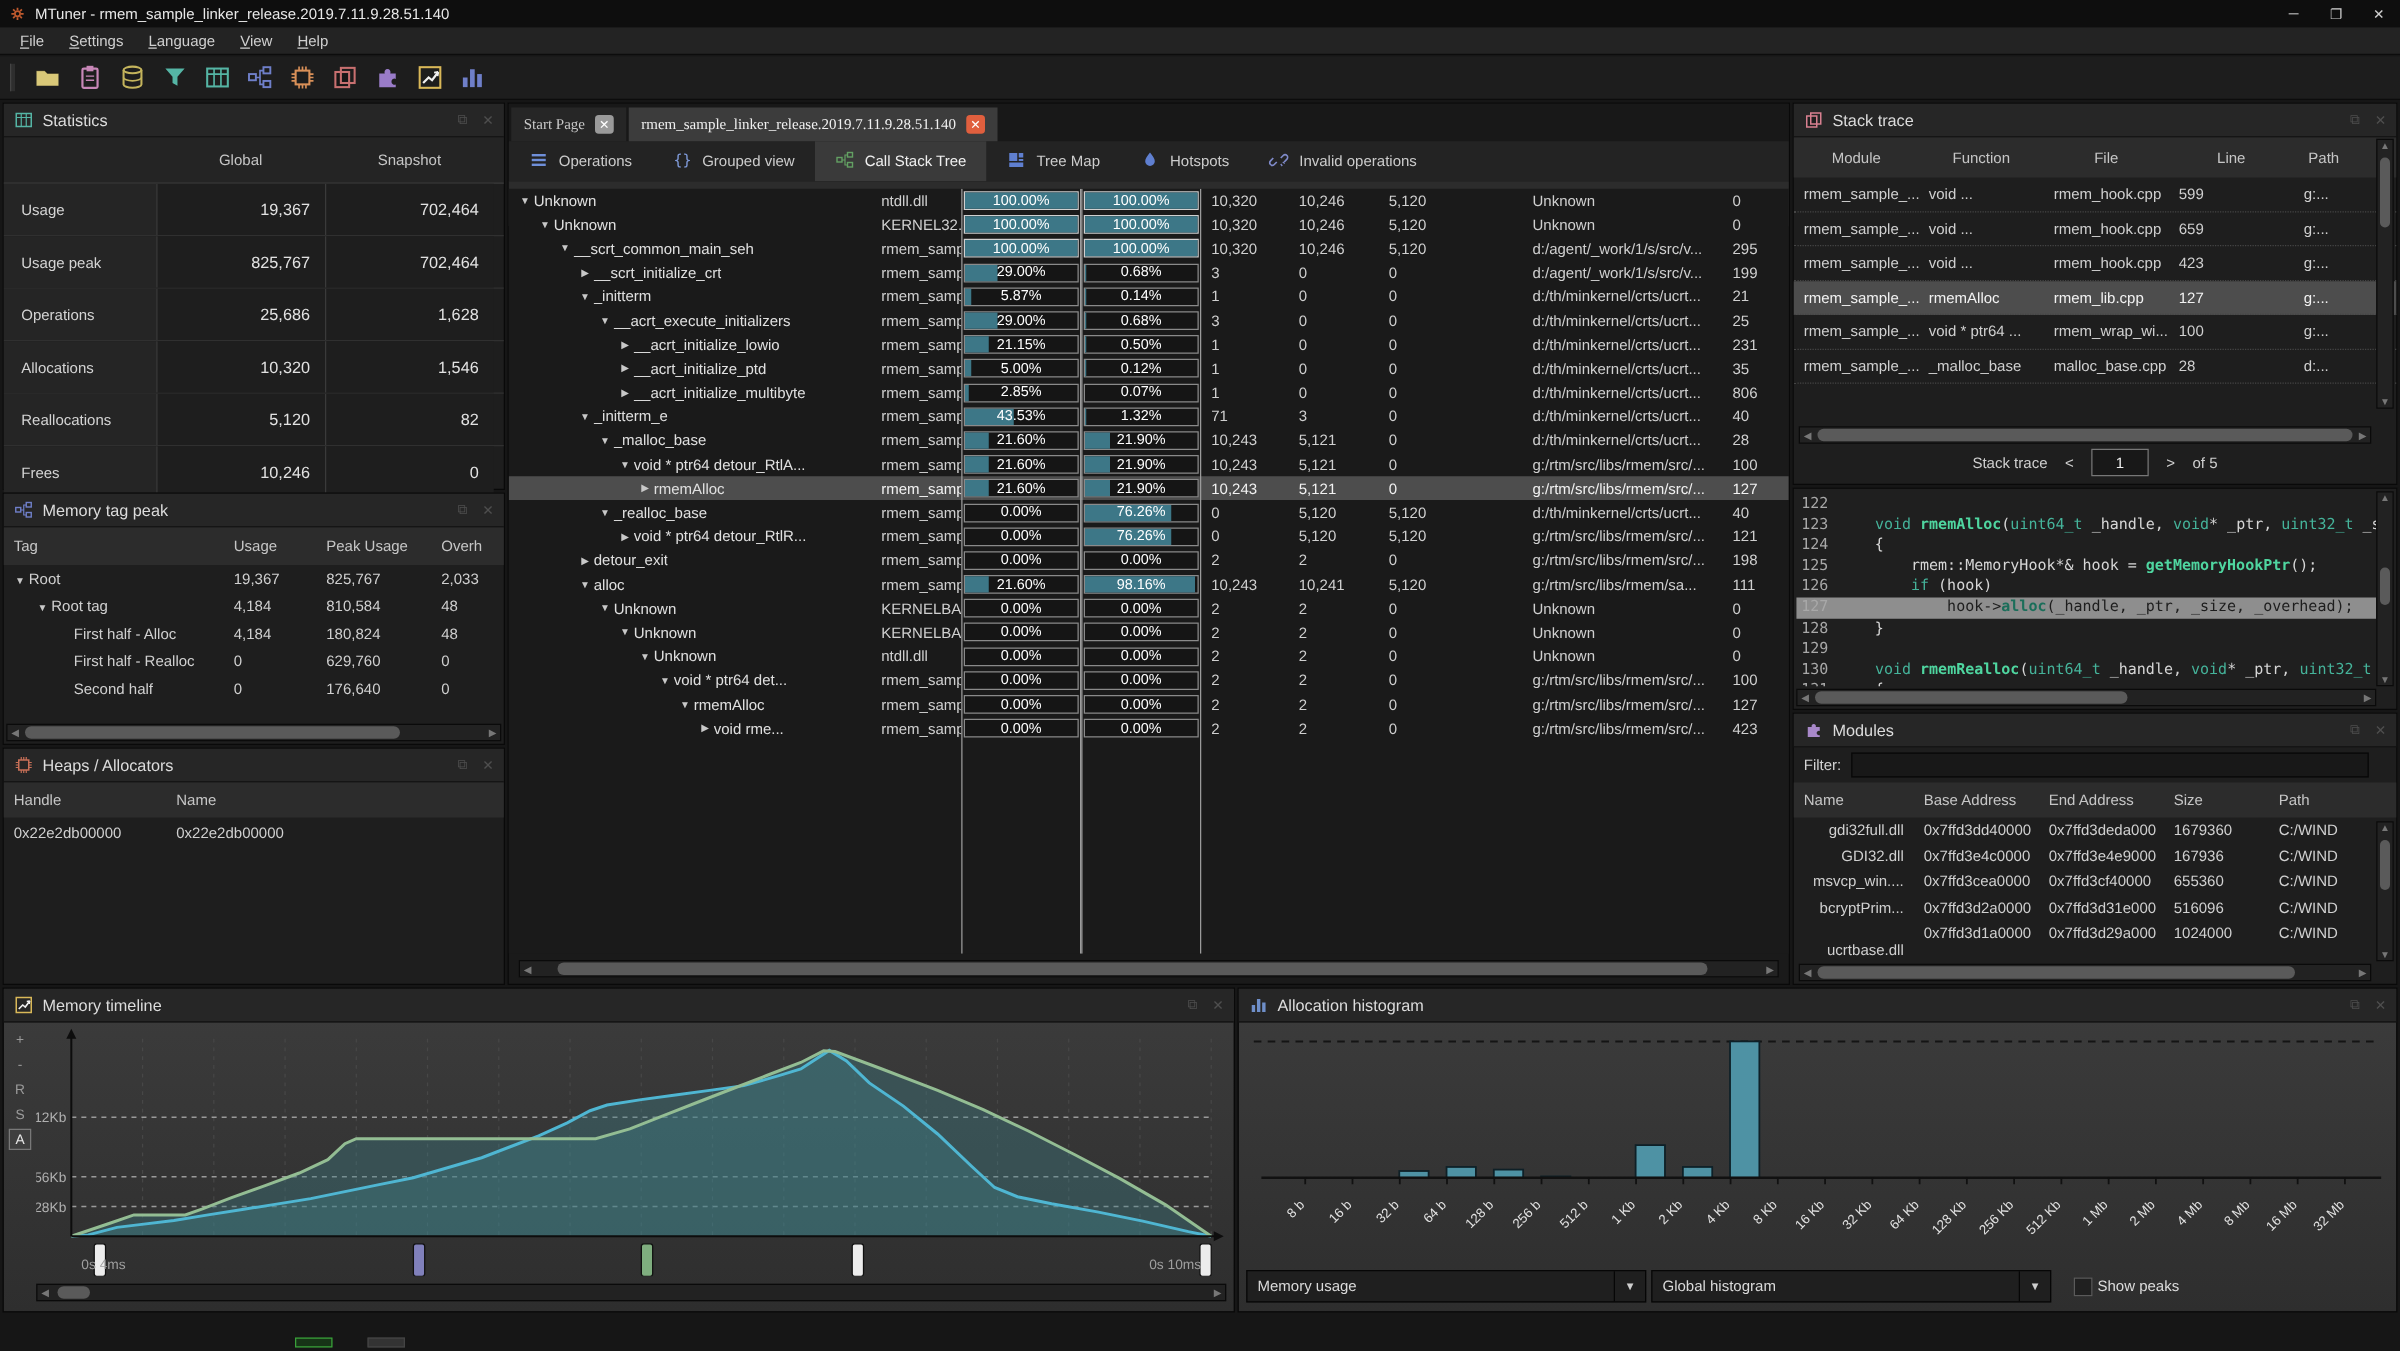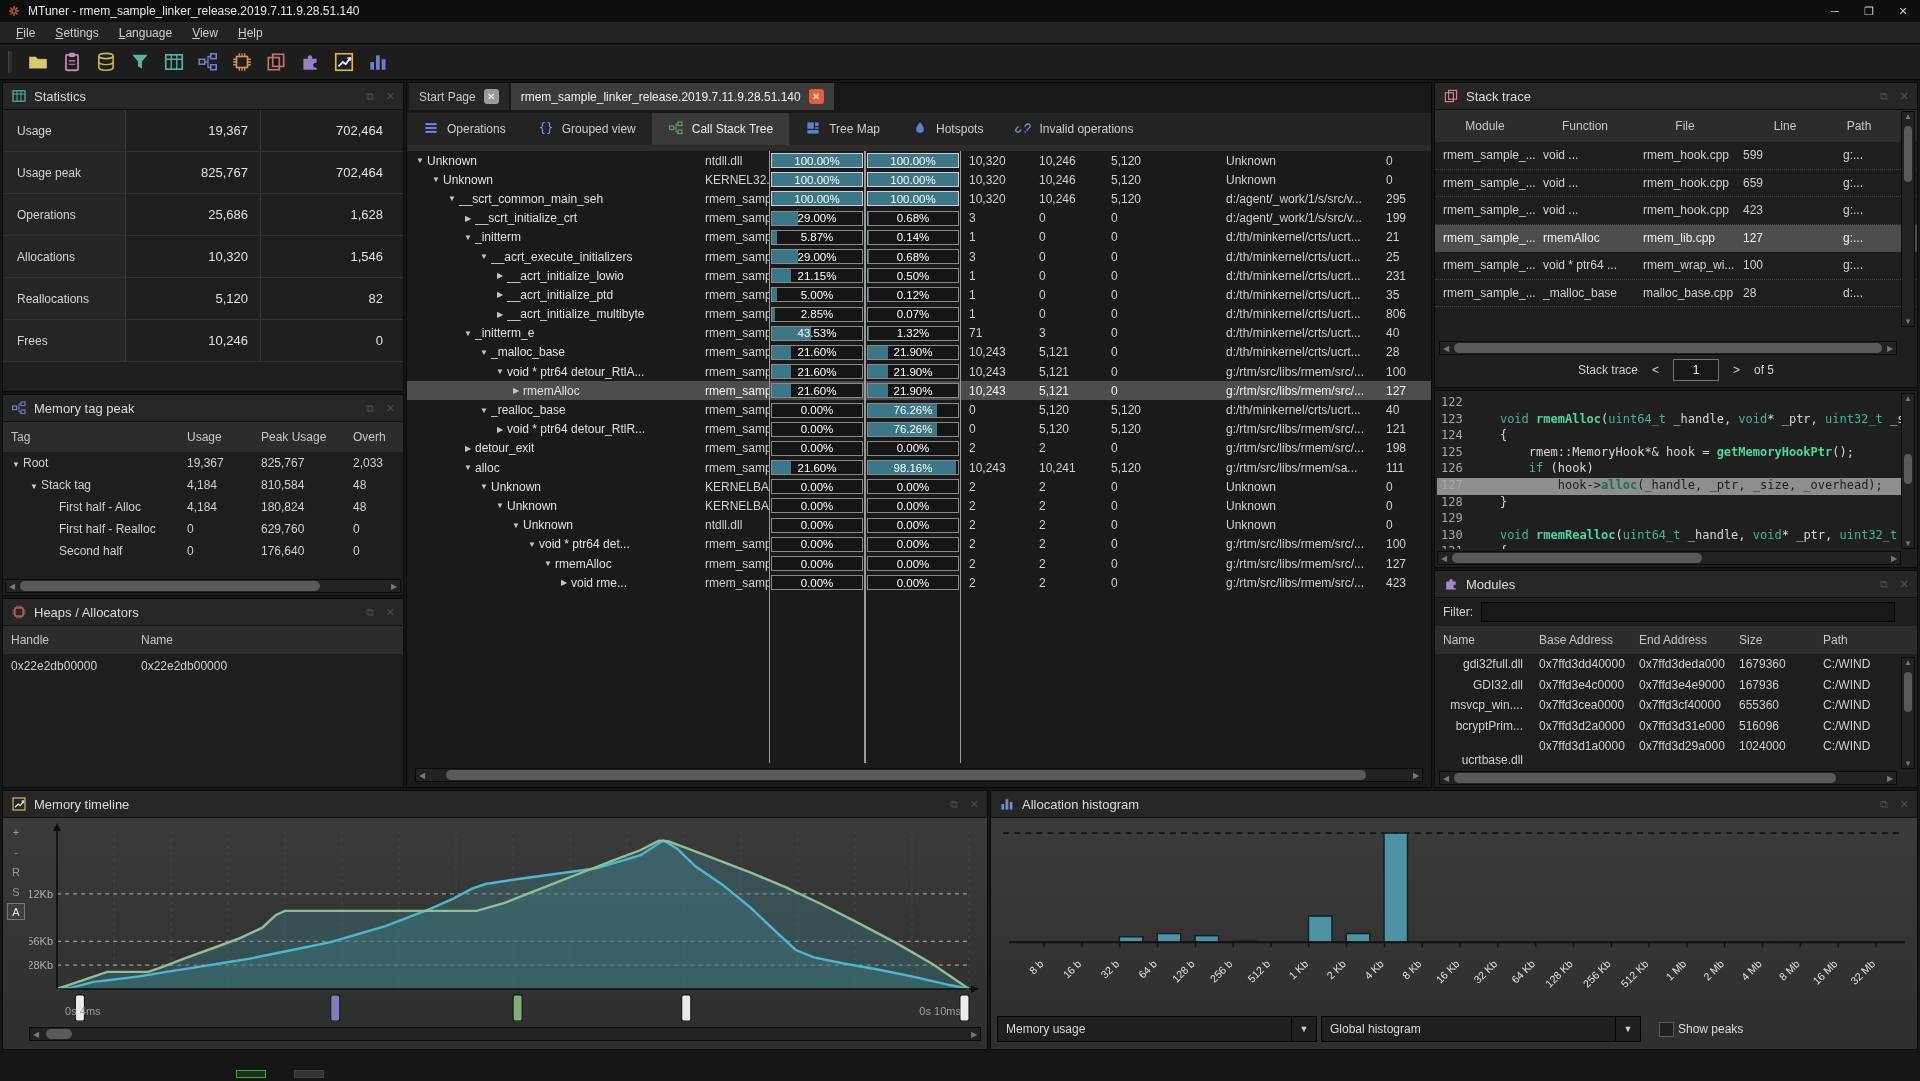--- a/index.html
+++ b/index.html
@@ -46,21 +46,21 @@
   .cs-body{position:absolute;left:0;top:68px;right:0;bottom:24px;background:#1a1a1a;overflow:hidden;}
   .gaugecell{flex:none;display:flex;align-items:center;box-sizing:border-box;padding:0 2px;}
   .gauge{position:relative;height:15px;width:100%;border:1px solid #8a8a8a;background:#151515;box-sizing:border-box;}
   .gauge.full{border-color:#d0d0d0;}
   .gfill{position:absolute;left:0;top:0;bottom:0;background:#3d7787;}
   .gtext{position:absolute;inset:0;display:flex;align-items:center;justify-content:center;color:#fff;font-size:11.5px;}
   .colline{position:absolute;width:96px;border-left:1px solid #9b9b9b;border-right:1px solid #9b9b9b;pointer-events:none;box-sizing:border-box;}
   .sel{background:#4d4d4d !important;}
   .sel .td,.sel{color:#f2f2f2;}
   
-  .tabbar{height:30px;background:#181818;display:flex;gap:2px;padding-left:2px;}
+  .tabbar{height:30px;background:#181818;display:flex;align-items:flex-end;gap:2px;padding-left:2px;font-family:Liberation Serif, serif;}
   .tab{height:27px;display:flex;align-items:center;gap:8px;padding:0 10px;background:#262626;color:#c8c8c8;font-size:12px;}
   .tab.active{background:#3c3c3c;color:#f0f0f0;}
   .tclose{width:15px;height:15px;border-radius:3px;display:flex;align-items:center;justify-content:center;color:#fff;font-size:10px;}
   .subtabbar{height:32px;background:#232323;display:flex;align-items:center;border-bottom:1px solid #0e0e0e;}
   .subtab{height:32px;display:flex;align-items:center;gap:8px;padding:0 16px;color:#cccccc;}
   .subtab.active{background:#3a3a3a;color:#f0f0f0;}
   
   .dotrow{border-bottom:1px dotted #454545;}
   .pager{position:absolute;left:0;bottom:4px;width:100%;height:26px;display:flex;align-items:center;justify-content:center;gap:14px;color:#cfcfcf;}
   .pagerbox{width:44px;height:20px;border:1px solid #777;background:#181818;display:flex;align-items:center;justify-content:center;color:#eee;}
@@ -203,20 +203,25 @@
             <path d="M2.5 7.5h15M7.5 3.5v13M12.5 3.5v13" stroke="#55b5a5" stroke-width="1.2"></path>
           </svg>
         </span>
       <span>Statistics</span>
       <div class="pbtns">
           <span>⧉</span>
           <span>✕</span>
         </div>
     </div>
     <div id="statsbody">
+        <div class="st-head">
+          <div style="width: 122px;"></div>
+          <div style="width: 135px; text-align: center; color: rgb(198, 198, 198);">Global</div>
+          <div style="width: 135px; text-align: center; color: rgb(198, 198, 198);">Snapshot</div>
+        </div>
         <div class="st-row">
           <div class="st-label">Usage</div>
           <div class="st-val">19,367</div>
           <div class="st-val">702,464</div>
         </div>
         <div class="st-row">
           <div class="st-label">Usage peak</div>
           <div class="st-val">825,767</div>
           <div class="st-val">702,464</div>
         </div>
@@ -266,21 +271,21 @@
           <div class="th" style="width: 92px;">Peak Usage</div>
           <div class="th" style="width: 56px;">Overh</div>
         </div>
         <div class="tr" style="height: 22px;">
           <div class="td" style="width: 176px; padding-left: 6px;"><span class="arr">▼</span><span>Root</span></div>
           <div class="td" style="width: 74px;">19,367</div>
           <div class="td" style="width: 92px;">825,767</div>
           <div class="td" style="width: 56px;">2,033</div>
         </div>
         <div class="tr" style="height: 22px;">
-          <div class="td" style="width: 176px; padding-left: 24px;"><span class="arr">▼</span><span>Stack tag</span></div>
+          <div class="td" style="width: 176px; padding-left: 24px;"><span class="arr">▼</span><span>Root tag</span></div>
           <div class="td" style="width: 74px;">4,184</div>
           <div class="td" style="width: 92px;">810,584</div>
           <div class="td" style="width: 56px;">48</div>
         </div>
         <div class="tr" style="height: 22px;">
           <div class="td" style="width: 176px; padding-left: 42px;"><span class="arr"></span><span>First half - Alloc</span></div>
           <div class="td" style="width: 74px;">4,184</div>
           <div class="td" style="width: 92px;">180,824</div>
           <div class="td" style="width: 56px;">48</div>
         </div>

